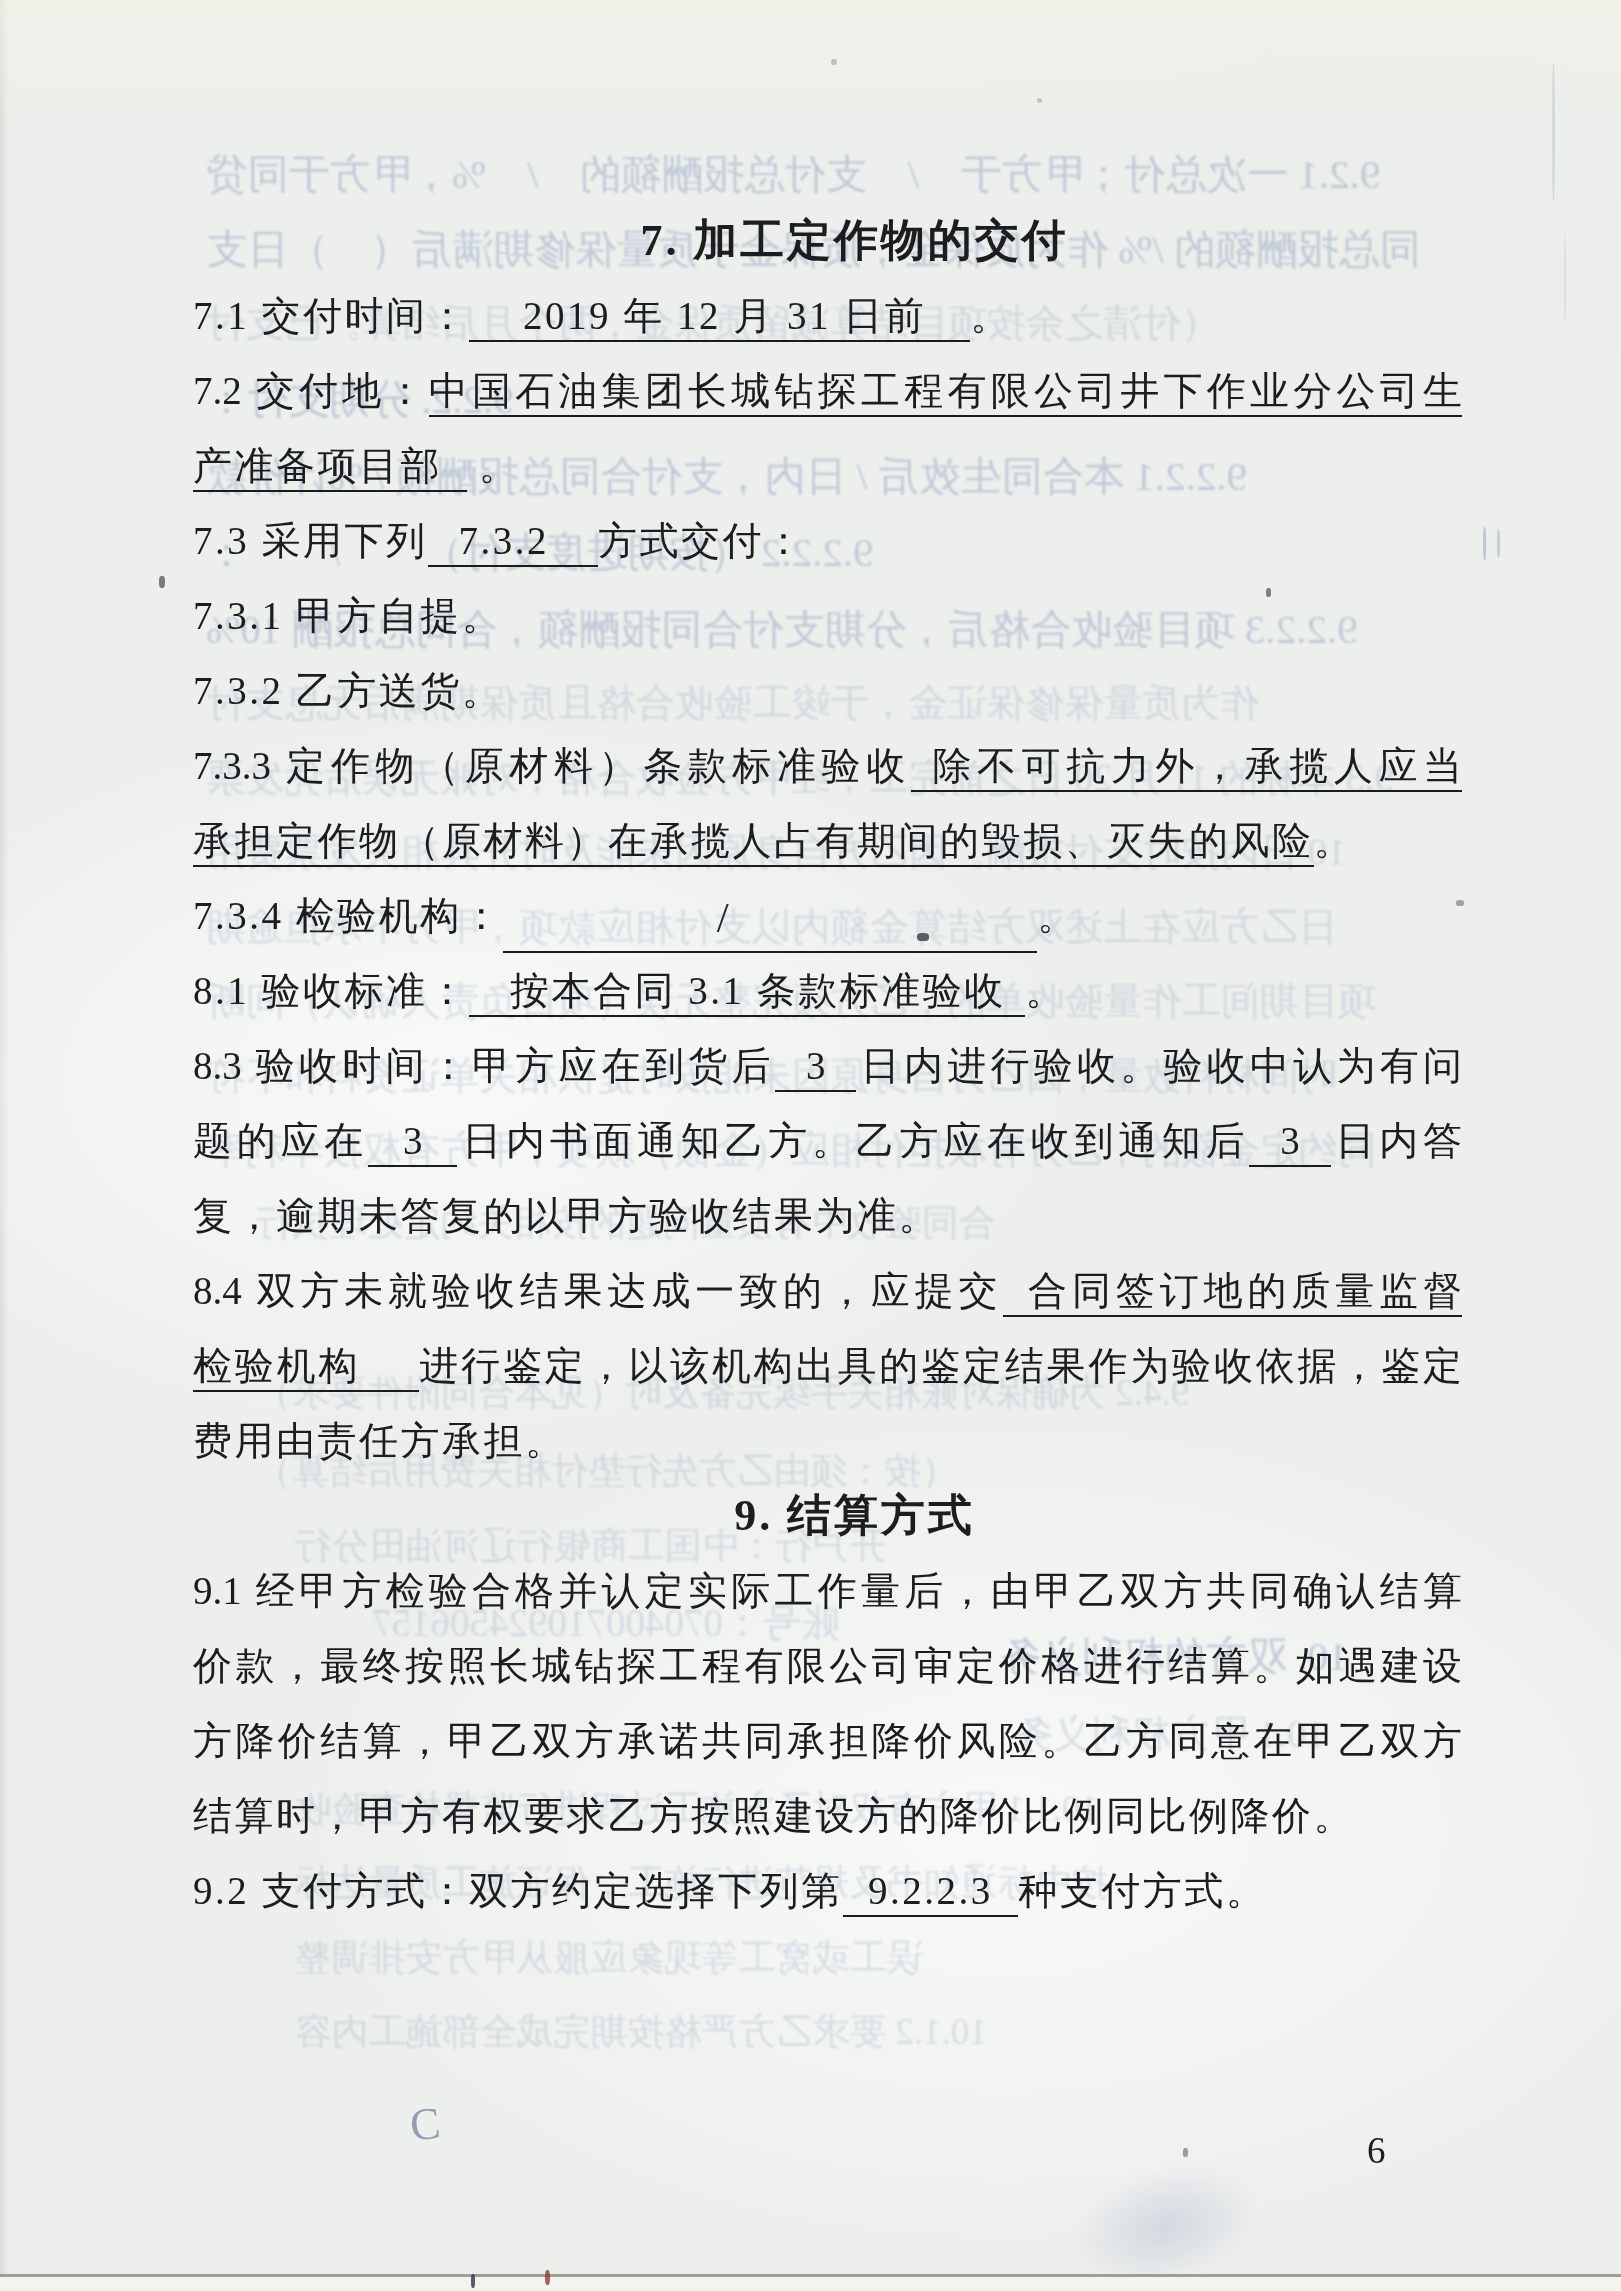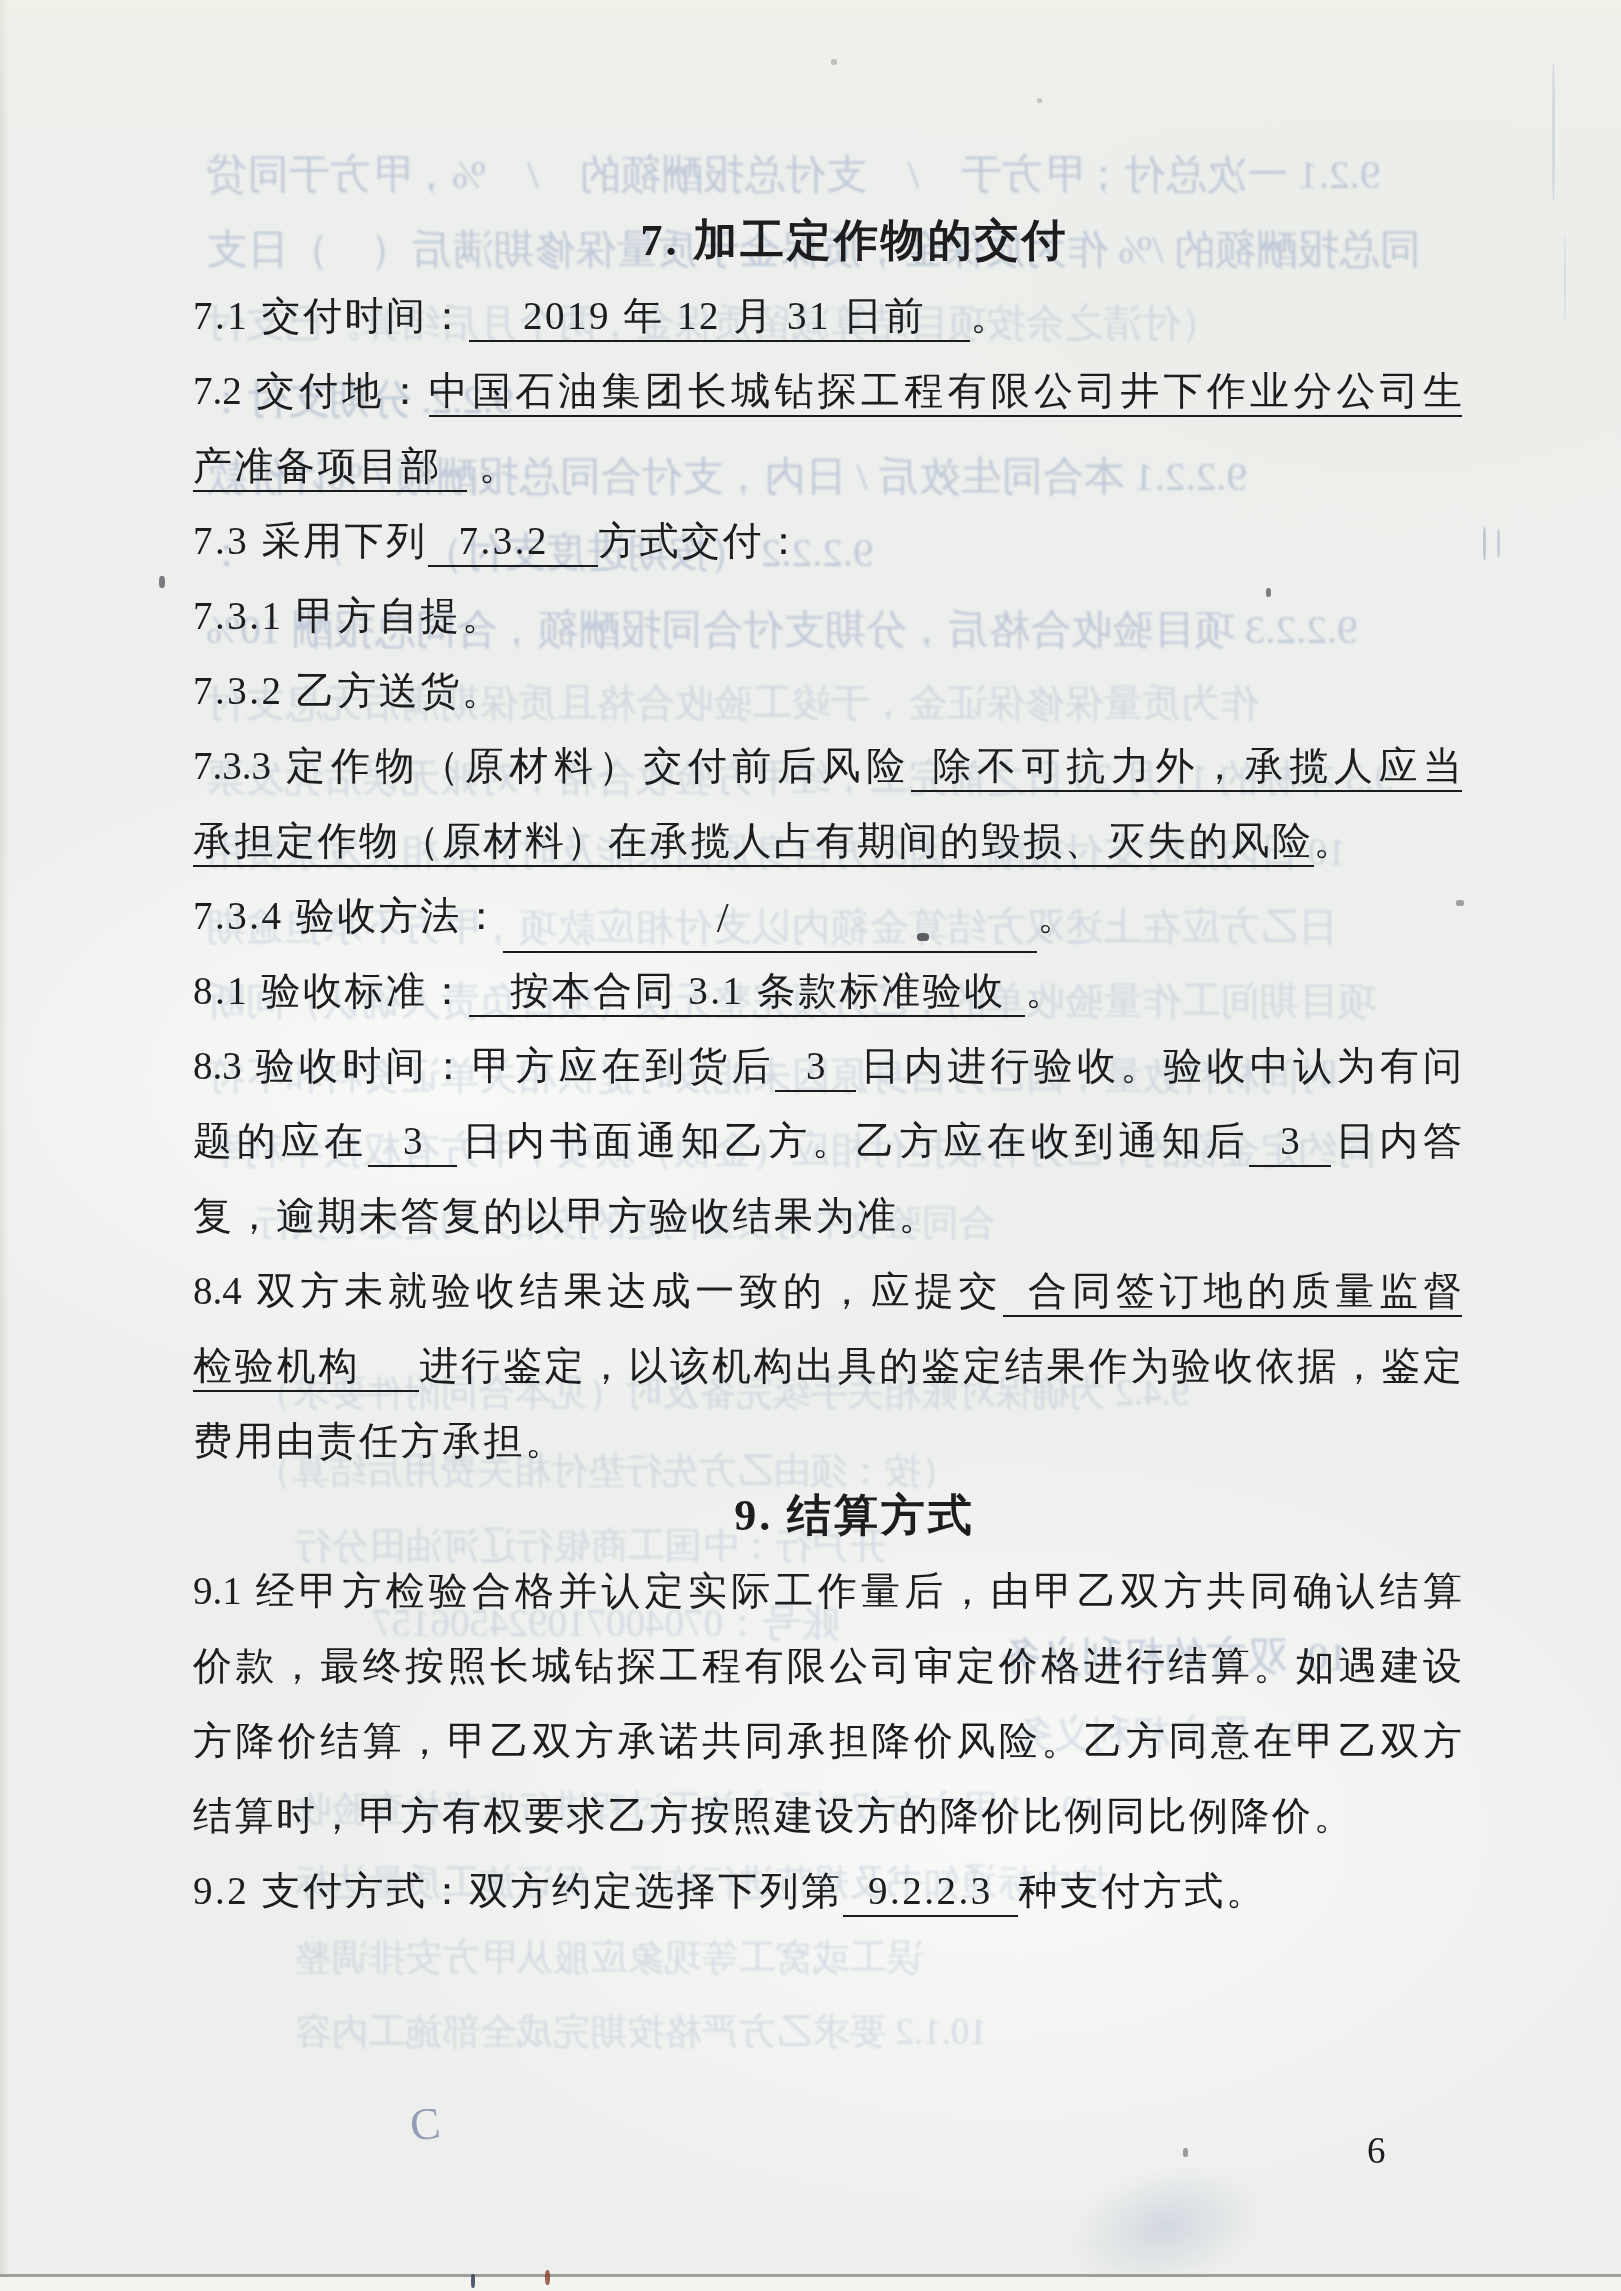--- a/index.html
+++ b/index.html
@@ -107,23 +107,23 @@
     </div>
 
   <div class="content">
       <div class="line h"><span>7.  加工定作物的交付</span></div>
       <div class="line"><span>7.1 交付时间：</span><span class="u" style="padding-left: 54px; padding-right: 44px;">2019 年 12 月 31 日前</span><span>。</span></div>
       <div class="line j"><span>7.2 交付地：</span><span class="u">中国石油集团长城钻探工程有限公司井下作业分公司生</span></div>
       <div class="line"><span class="u" style="padding-right: 24.5px;">产准备项目部</span><span> 。</span></div>
       <div class="line"><span>7.3 采用下列</span><span class="u" style="padding-left: 31px; padding-right: 49px; margin-top: 48px;">7.3.2</span><span>方式交付：</span></div>
       <div class="line"><span>7.3.1 甲方自提。</span></div>
       <div class="line"><span>7.3.2 乙方送货。</span></div>
-      <div class="line j"><span>7.3.3 定作物（原材料）交付前后风险</span><span class="u" style="padding-left: 21.6px;">除不可抗力外，承揽人应当</span></div>
+      <div class="line j"><span>7.3.3 定作物（原材料）条款标准验收</span><span class="u" style="padding-left: 21.6px;">除不可抗力外，承揽人应当</span></div>
       <div class="line"><span class="u">承担定作物（原材料）在承揽人占有期间的毁损、灭失的风险</span><span>。</span></div>
-      <div class="line"><span>7.3.4 验收方法：</span><span class="blank" style="width: 534px;"><span class="slash">/</span></span><span>。</span></div>
+      <div class="line"><span>7.3.4 检验机构：</span><span class="blank" style="width: 534px;"><span class="slash">/</span></span><span>。</span></div>
       <div class="line"><span>8.1 验收标准：</span><span class="u" style="padding-left: 41px; padding-right: 19.6px;">按本合同 3.1 条款标准验收</span><span>。</span></div>
       <div class="line j"><span>8.3 验收时间：甲方应在到货后</span><span class="u" style="padding-left: 31px; padding-right: 31px;">3</span><span>日内进行验收。验收中认为有问</span></div>
       <div class="line j"><span>题的应在</span><span class="u" style="padding-left: 35px; padding-right: 35px;">3</span><span>日内书面通知乙方。乙方应在收到通知后</span><span class="u" style="padding-left: 31px; padding-right: 31px;">3</span><span>日内答</span></div>
       <div class="line"><span>复，逾期未答复的以甲方验收结果为准。</span></div>
       <div class="line j"><span>8.4 双方未就验收结果达成一致的，应提交</span><span class="u" style="padding-left: 25.5px;">合同签订地的质量监督</span></div>
       <div class="line j"><span class="u" style="padding-right: 59px;">检验机构</span><span>进行鉴定，以该机构出具的鉴定结果作为验收依据，鉴定</span></div>
       <div class="line"><span>费用由责任方承担。</span></div>
       <div class="line h"><span>9.  结算方式</span></div>
       <div class="line j"><span>9.1 经甲方检验合格并认定实际工作量后，由甲乙双方共同确认结算</span></div>
       <div class="line j"><span>价款，最终按照长城钻探工程有限公司审定价格进行结算。如遇建设</span></div>

